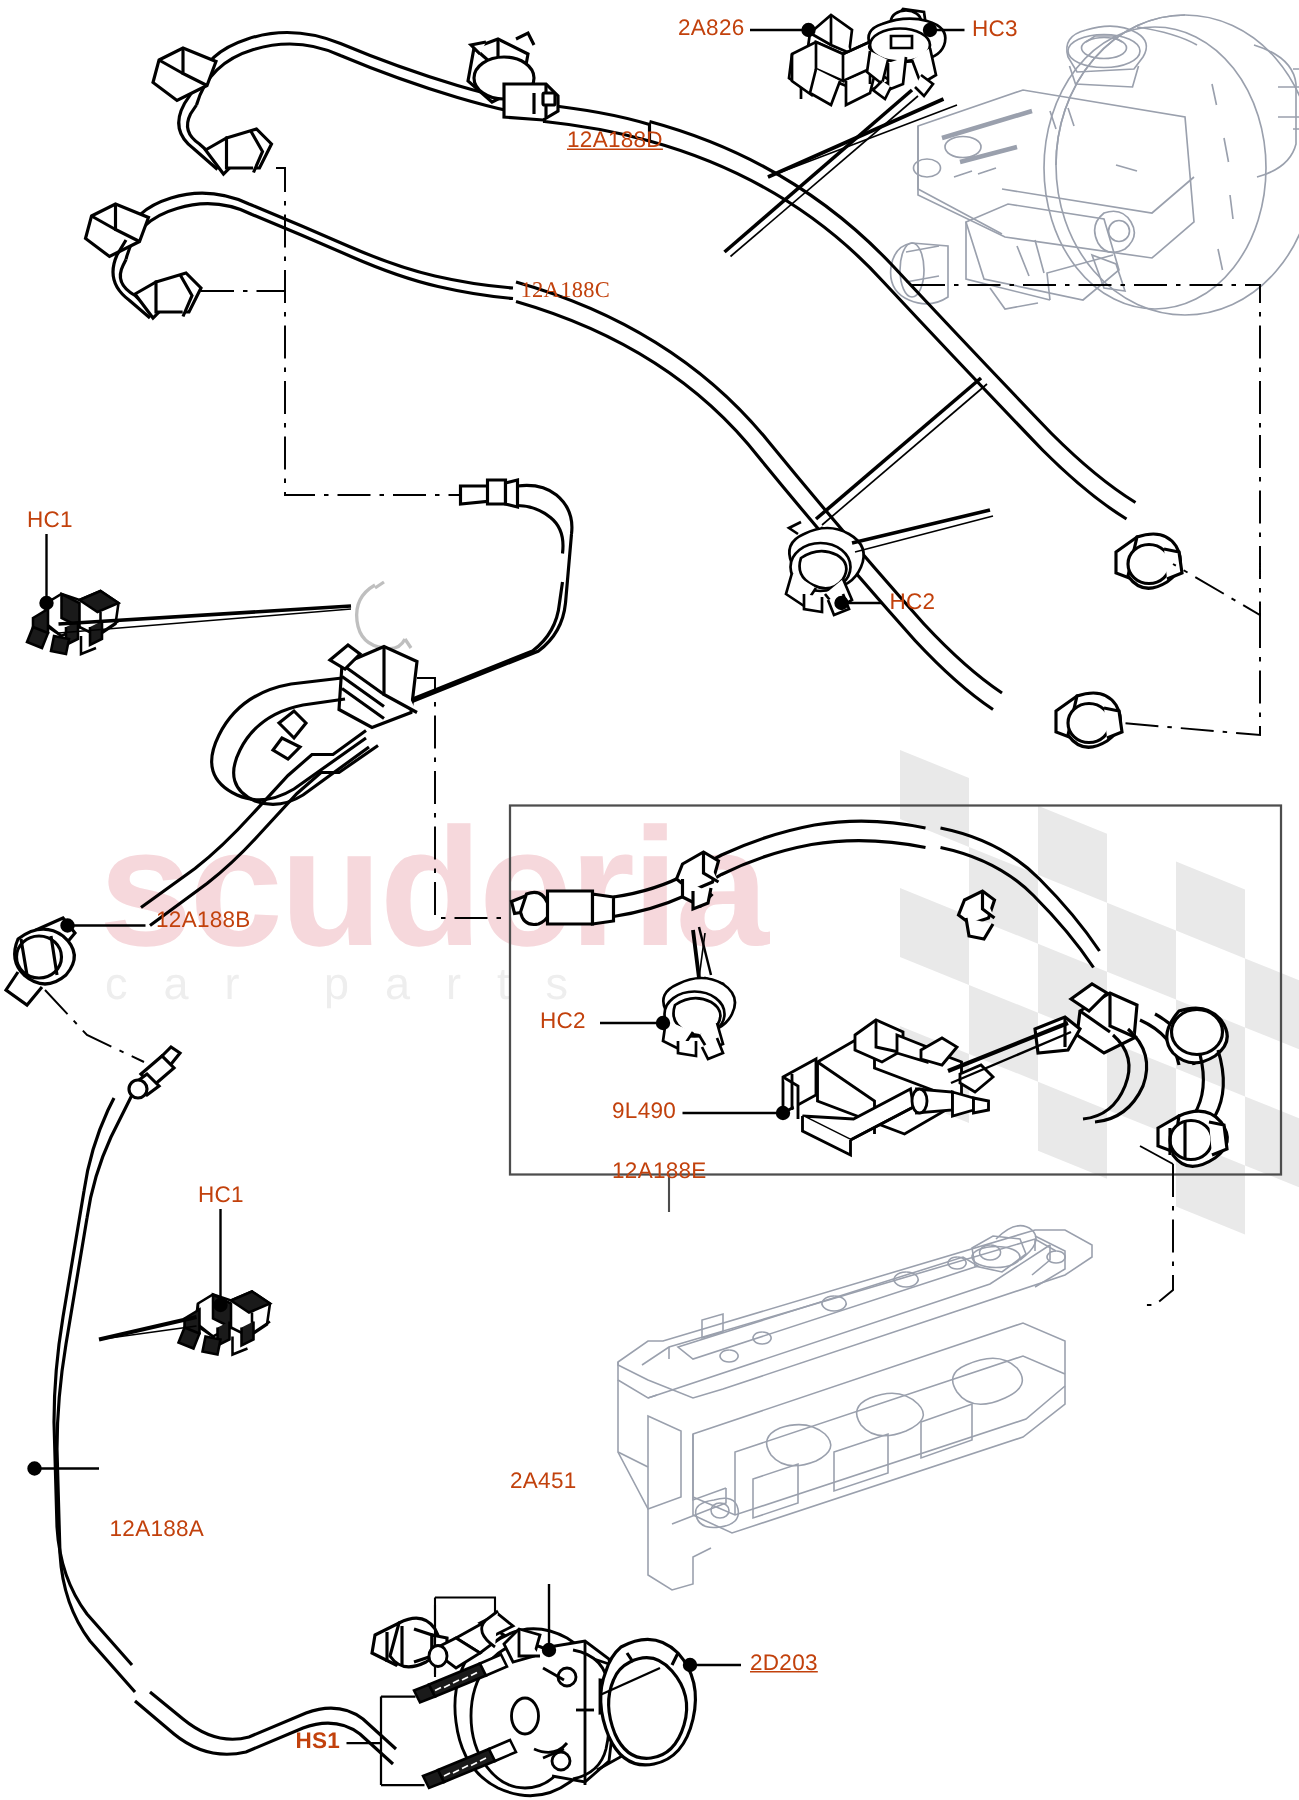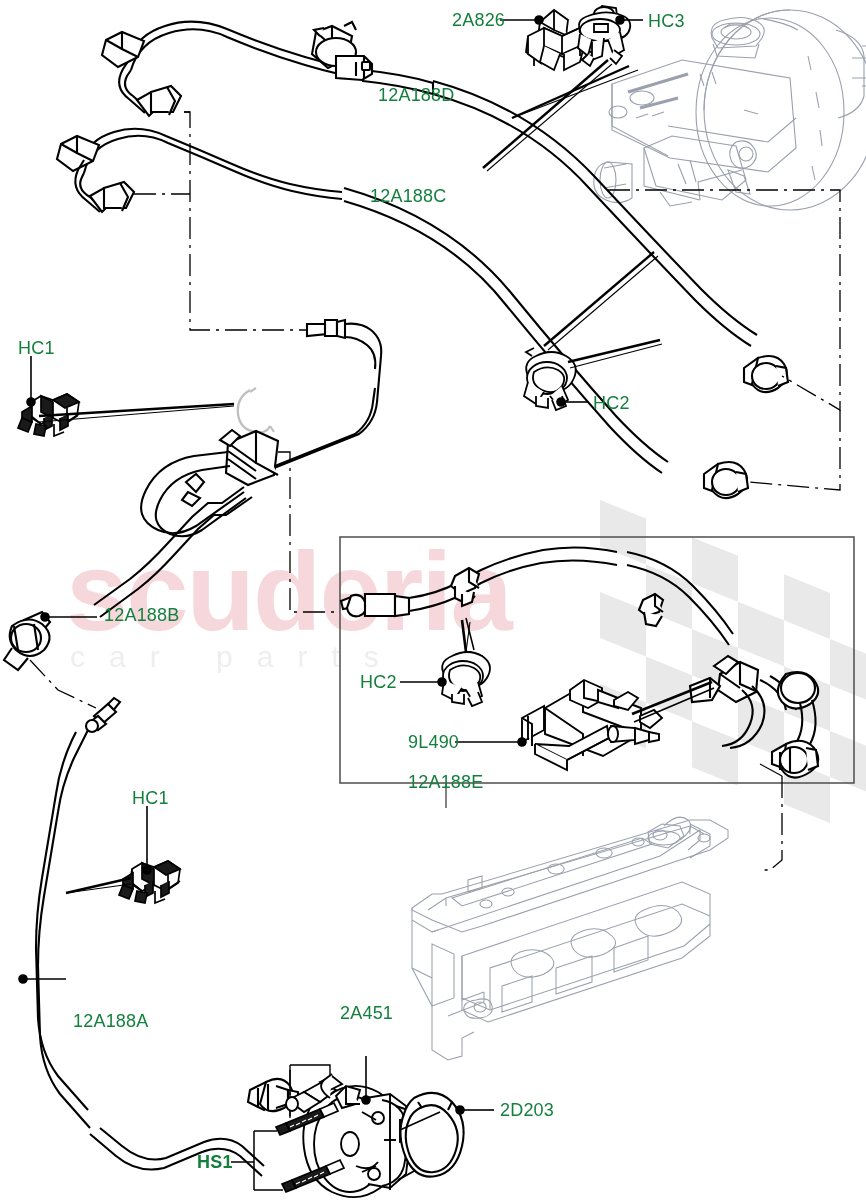--- a/index.html
+++ b/index.html
@@ -19,23 +19,23 @@
   }
   #diagram-svg {
     position: absolute;
     left: 0;
     top: 0;
     width: 866px;
     height: 1200px;
   }
   .lbl {
     position: absolute;
-    color: #15803d;
+    color: #c2410c;
     font-family: "Liberation Sans", sans-serif;
-    font-size: 18px;
+    font-size: 15px;
     letter-spacing: 0.2px;
     white-space: nowrap;
     line-height: 1;
     -webkit-user-select: none;
     user-select: none;
   }
   .wm-text {
     position: absolute;
     font-family: "Liberation Sans", sans-serif;
     font-weight: bold;
@@ -640,29 +640,29 @@
     </g>
     <g stroke="#000000" stroke-width="1.5" fill="none">
       <path d="M231 1162 L254 1162"></path>
       <path d="M254 1131 L254 1190"></path>
       <path d="M254 1131 L277 1131"></path>
       <path d="M254 1190 L283 1190"></path>
     </g>
 
   </svg>
 
-  <div class="lbl" style="left:378px; top:86px;">12A188D</div>
-  <div class="lbl" style="left:370px; top:187px;">12A188C</div>
+  <div class="lbl" style="left:378px; top:86px;text-decoration:underline;">12A188D</div>
+  <div class="lbl" style="left:347px; top:187px;font-family:Liberation Serif, serif;">12A188C</div>
   <div class="lbl" style="left:452px; top:11px;">2A826</div>
   <div class="lbl" style="left:648px; top:12px;">HC3</div>
   <div class="lbl" style="left:18px; top:339px;">HC1</div>
   <div class="lbl" style="left:593px; top:394px;">HC2</div>
   <div class="lbl" style="left:104px; top:606px;">12A188B</div>
   <div class="lbl" style="left:360px; top:673px;">HC2</div>
   <div class="lbl" style="left:408px; top:733px;">9L490</div>
   <div class="lbl" style="left:408px; top:773px;">12A188E</div>
   <div class="lbl" style="left:132px; top:789px;">HC1</div>
   <div class="lbl" style="left:73px; top:1012px;">12A188A</div>
-  <div class="lbl" style="left:340px; top:1004px;">2A451</div>
-  <div class="lbl" style="left:500px; top:1101px;">2D203</div>
+  <div class="lbl" style="left:340px; top:980px;">2A451</div>
+  <div class="lbl" style="left:500px; top:1101px;text-decoration:underline;">2D203</div>
   <div class="lbl" style="left:197px; top:1153px;font-weight:bold;">HS1</div>
 
 </div>
 
 </body></html>

